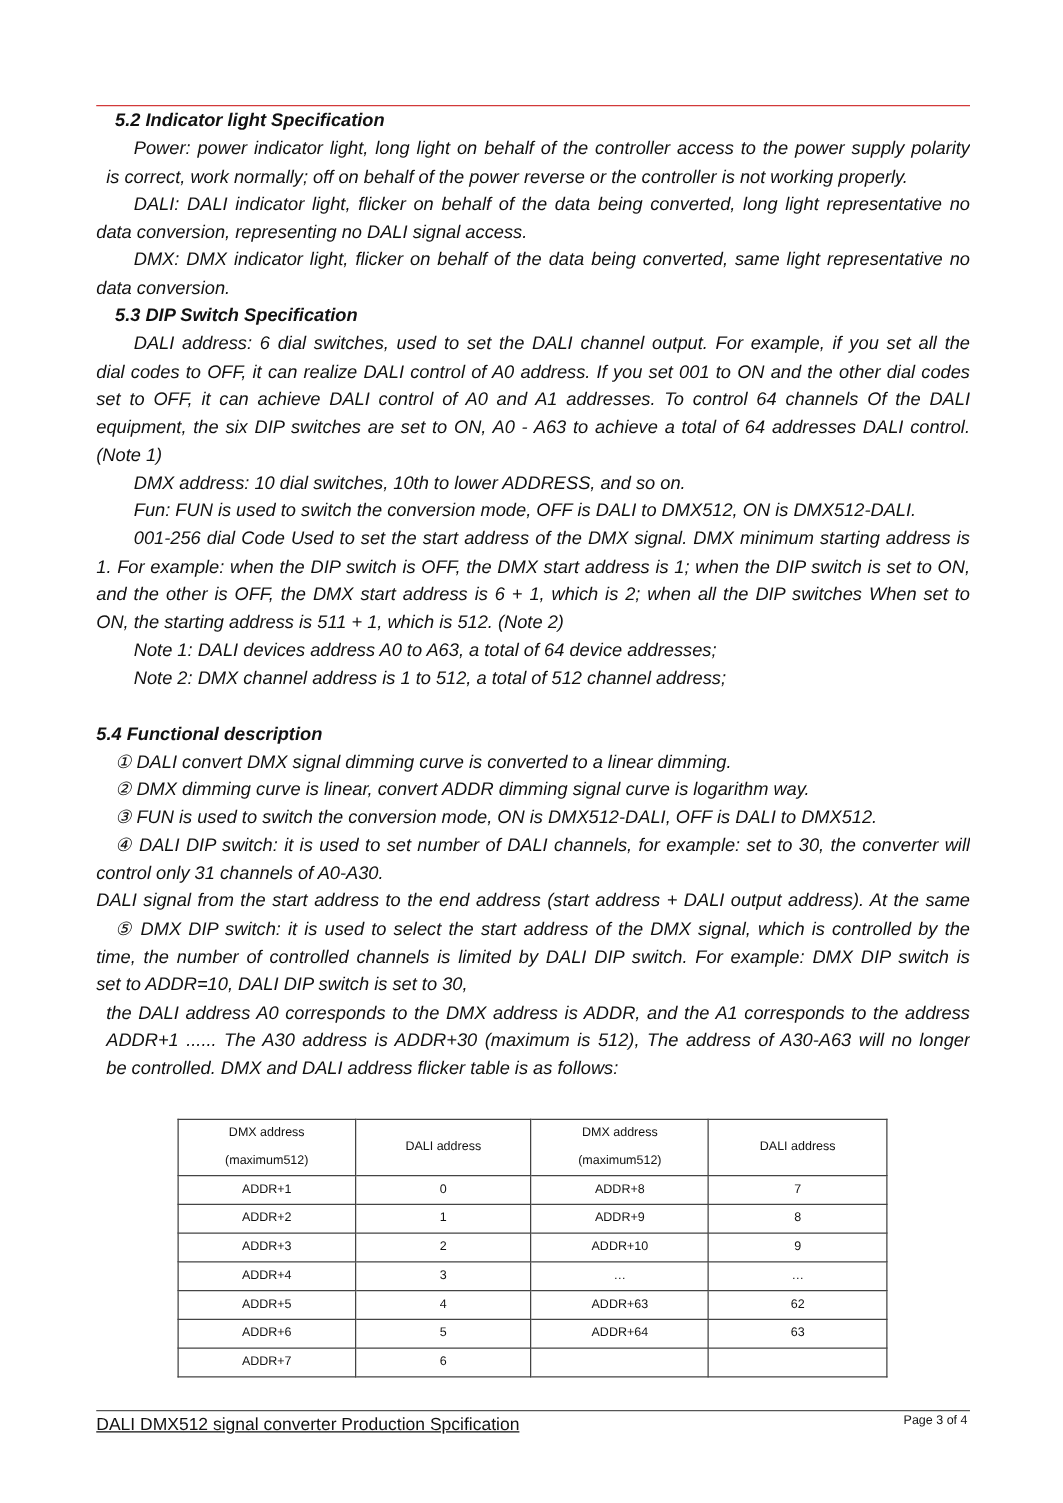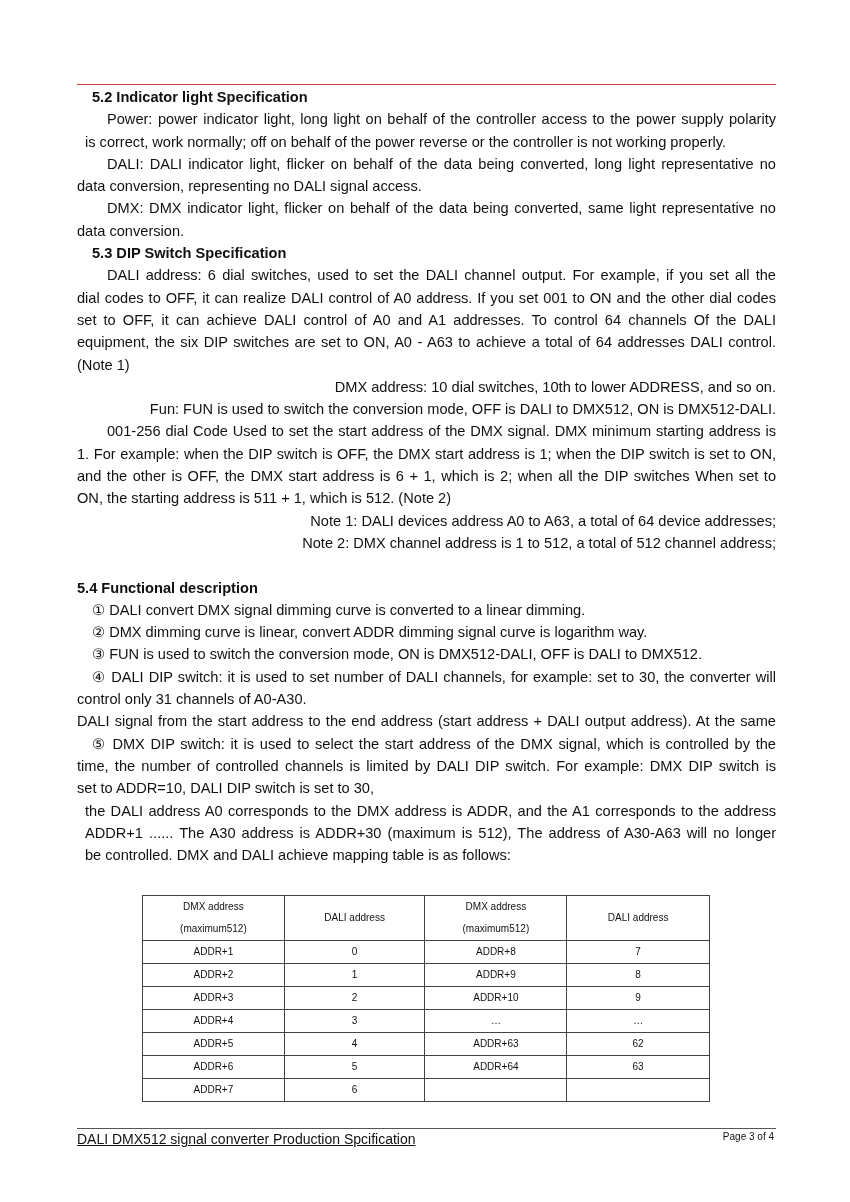--- a/index.html
+++ b/index.html
@@ -1,24 +1,24 @@
 <!DOCTYPE html>
 <html><head>
 <meta charset="utf-8">
 <style>
   html, body { margin: 0; padding: 0; background: #ffffff; }
   body { width: 850px; height: 1202px; position: relative; overflow: hidden;
          font-family: "Liberation Sans", sans-serif; color: #111; font-size: 14.6px; }
   .hdr-rule { position: absolute; left: 77px; width: 699px; top: 84px; height: 0;
               border-top: 1.5px solid #d23a3a; }
   .content { position: absolute; left: 77px; top: 86px; width: 699px; }
-  .line { height: 22.3px; line-height: 22.3px; white-space: nowrap; }
+  .line { height: 22.3px; line-height: 22.3px; white-space: nowrap; font-style: italic; }
   .j { text-align: justify; text-align-last: justify; white-space: normal; overflow: hidden; }
   .ind1 { padding-left: 15px; }
-  .ind2 { padding-left: 30px; text-align: right; }
+  .ind2 { padding-left: 30px; }
   .ind3 { padding-left: 8px; }
   .h { font-weight: bold; }
   .gap { height: 22.3px; }
   table.map { position: absolute; left: 142px; top: 895px; width: 568px; border-collapse: collapse;
               font-size: 10px; }
   table.map td { border: 1px solid #444; text-align: center; padding: 0; height: 22px; line-height: 22px; }
   table.map tr.head td { height: 44px; line-height: 22px; }
   table.map col.c1 { width: 142px; } table.map col.c2 { width: 141px; }
   table.map col.c3 { width: 142px; } table.map col.c4 { width: 143px; }
   .ftr-rule { position: absolute; left: 77px; width: 699px; top: 1128px; border-top: 1.5px solid #555; }
@@ -61,21 +61,21 @@
   <div class="line ind1">② DMX dimming curve is linear, convert ADDR dimming signal curve is logarithm way.</div>
   <div class="line ind1">③ FUN is used to switch the conversion mode, ON is DMX512-DALI, OFF is DALI to DMX512.</div>
   <div class="line j ind1">④ DALI DIP switch: it is used to set number of DALI channels, for example: set to 30, the converter will</div>
   <div class="line">control only 31 channels of A0-A30.</div>
   <div class="line j">DALI signal from the start address to the end address (start address + DALI output address). At the same</div>
   <div class="line j ind1">⑤ DMX DIP switch: it is used to select the start address of the DMX signal, which is controlled by the</div>
   <div class="line j">time, the number of controlled channels is limited by DALI DIP switch. For example: DMX DIP switch is</div>
   <div class="line">set to ADDR=10, DALI DIP switch is set to 30,</div>
   <div class="line j ind3">the DALI address A0 corresponds to the DMX address is ADDR, and the A1 corresponds to the address</div>
   <div class="line j ind3">ADDR+1 ...... The A30 address is ADDR+30 (maximum is 512), The address of A30-A63 will no longer</div>
-  <div class="line ind3">be controlled. DMX and DALI achieve mapping table is as follows:</div>
+  <div class="line ind3">be controlled. DMX and DALI address flicker table is as follows:</div>
 </div>
 
 <table class="map">
   <colgroup>
       <col class="c1">
       <col class="c2">
       <col class="c3">
       <col class="c4">
     </colgroup>
   <tbody>

